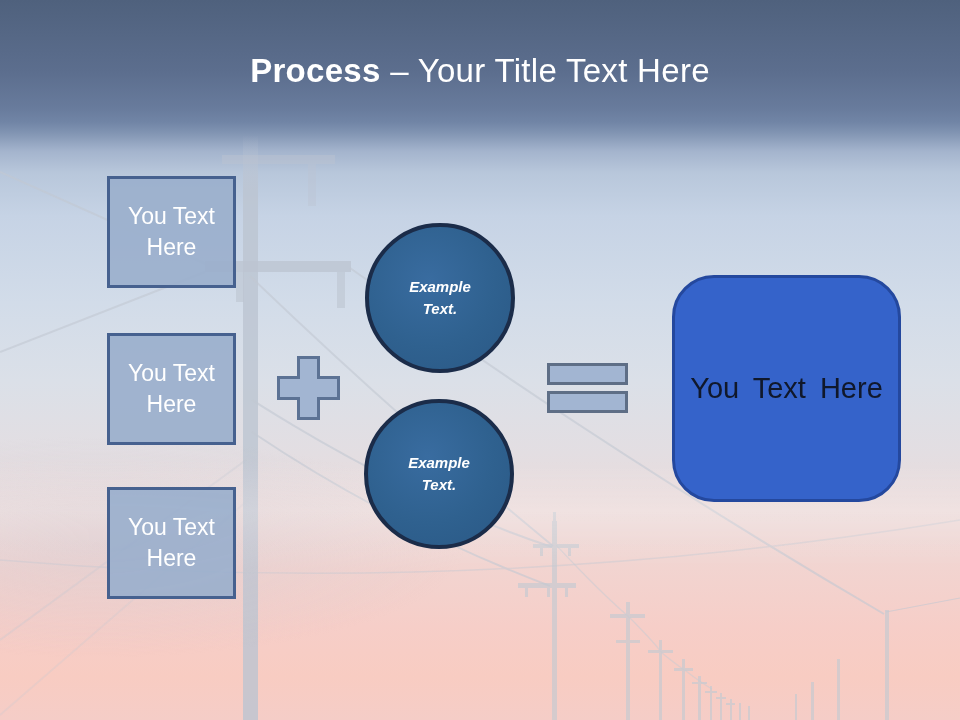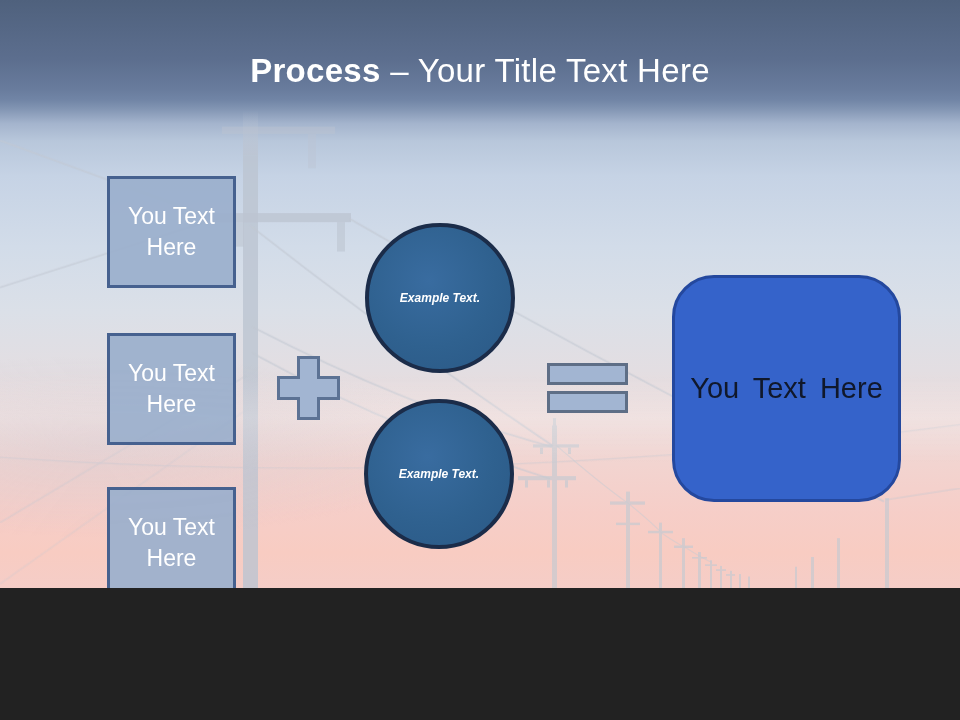--- a/index.html
+++ b/index.html
@@ -1,17 +1,17 @@
 <!DOCTYPE html>
 <html><head>
 <meta charset="utf-8">
 <style>
   html,body{margin:0;padding:0;background:#222;}
   .slide{
-    position:relative;width:960px;height:588px;overflow:hidden;
+    position:relative;width:960px;height:720px;overflow:hidden;
     font-family:"Liberation Sans",sans-serif;
   }
   .bg{
     position:absolute;inset:0;
     background:linear-gradient(180deg,
       #4F617D 0%, #5C6E8E 10%, #687B9C 15%, #7185A6 17%,
       #8295B3 18.5%, #A4B4CD 21%, #B8C7DB 24%, #C6D3E5 30%,
       #D2DCE9 42%, #DBE0E8 53%, #E3DEE2 63%, #ECDAD9 71%,
       #F2D4D0 79%, #F6CEC8 87%, #F8CCC2 94%, #F5CDC7 100%);
   }
@@ -38,21 +38,21 @@
   .ibox span{width:100px;display:inline-block;}
   .op{position:absolute;}
   .plus{left:277px;top:356px;}
   .equals{left:547px;top:363px;}
   .circle{
     position:absolute;width:150px;height:150px;box-sizing:border-box;
     border-radius:50%;border:4px solid #1B2C49;
     background:radial-gradient(circle at 42% 38%, #396CA0 0%, #2F618F 55%, #2A5885 100%);
     display:flex;align-items:center;justify-content:center;
     text-align:center;color:#FFFFFF;font-weight:700;font-style:italic;
-    font-size:12px;line-height:1.5;
+    font-size:15px;line-height:1.5;
   }
   .c1{left:365px;top:223px}.c2{left:364px;top:399px}
   .circle span{width:82px;display:inline-block;}
   .result{
     position:absolute;left:672px;top:275px;width:229px;height:227px;box-sizing:border-box;
     background:#3563CA;border:3px solid #24489E;border-radius:42px;
     display:flex;align-items:center;justify-content:center;
     color:#10182B;font-size:29px;word-spacing:6px;text-align:center;
   }
 </style>

